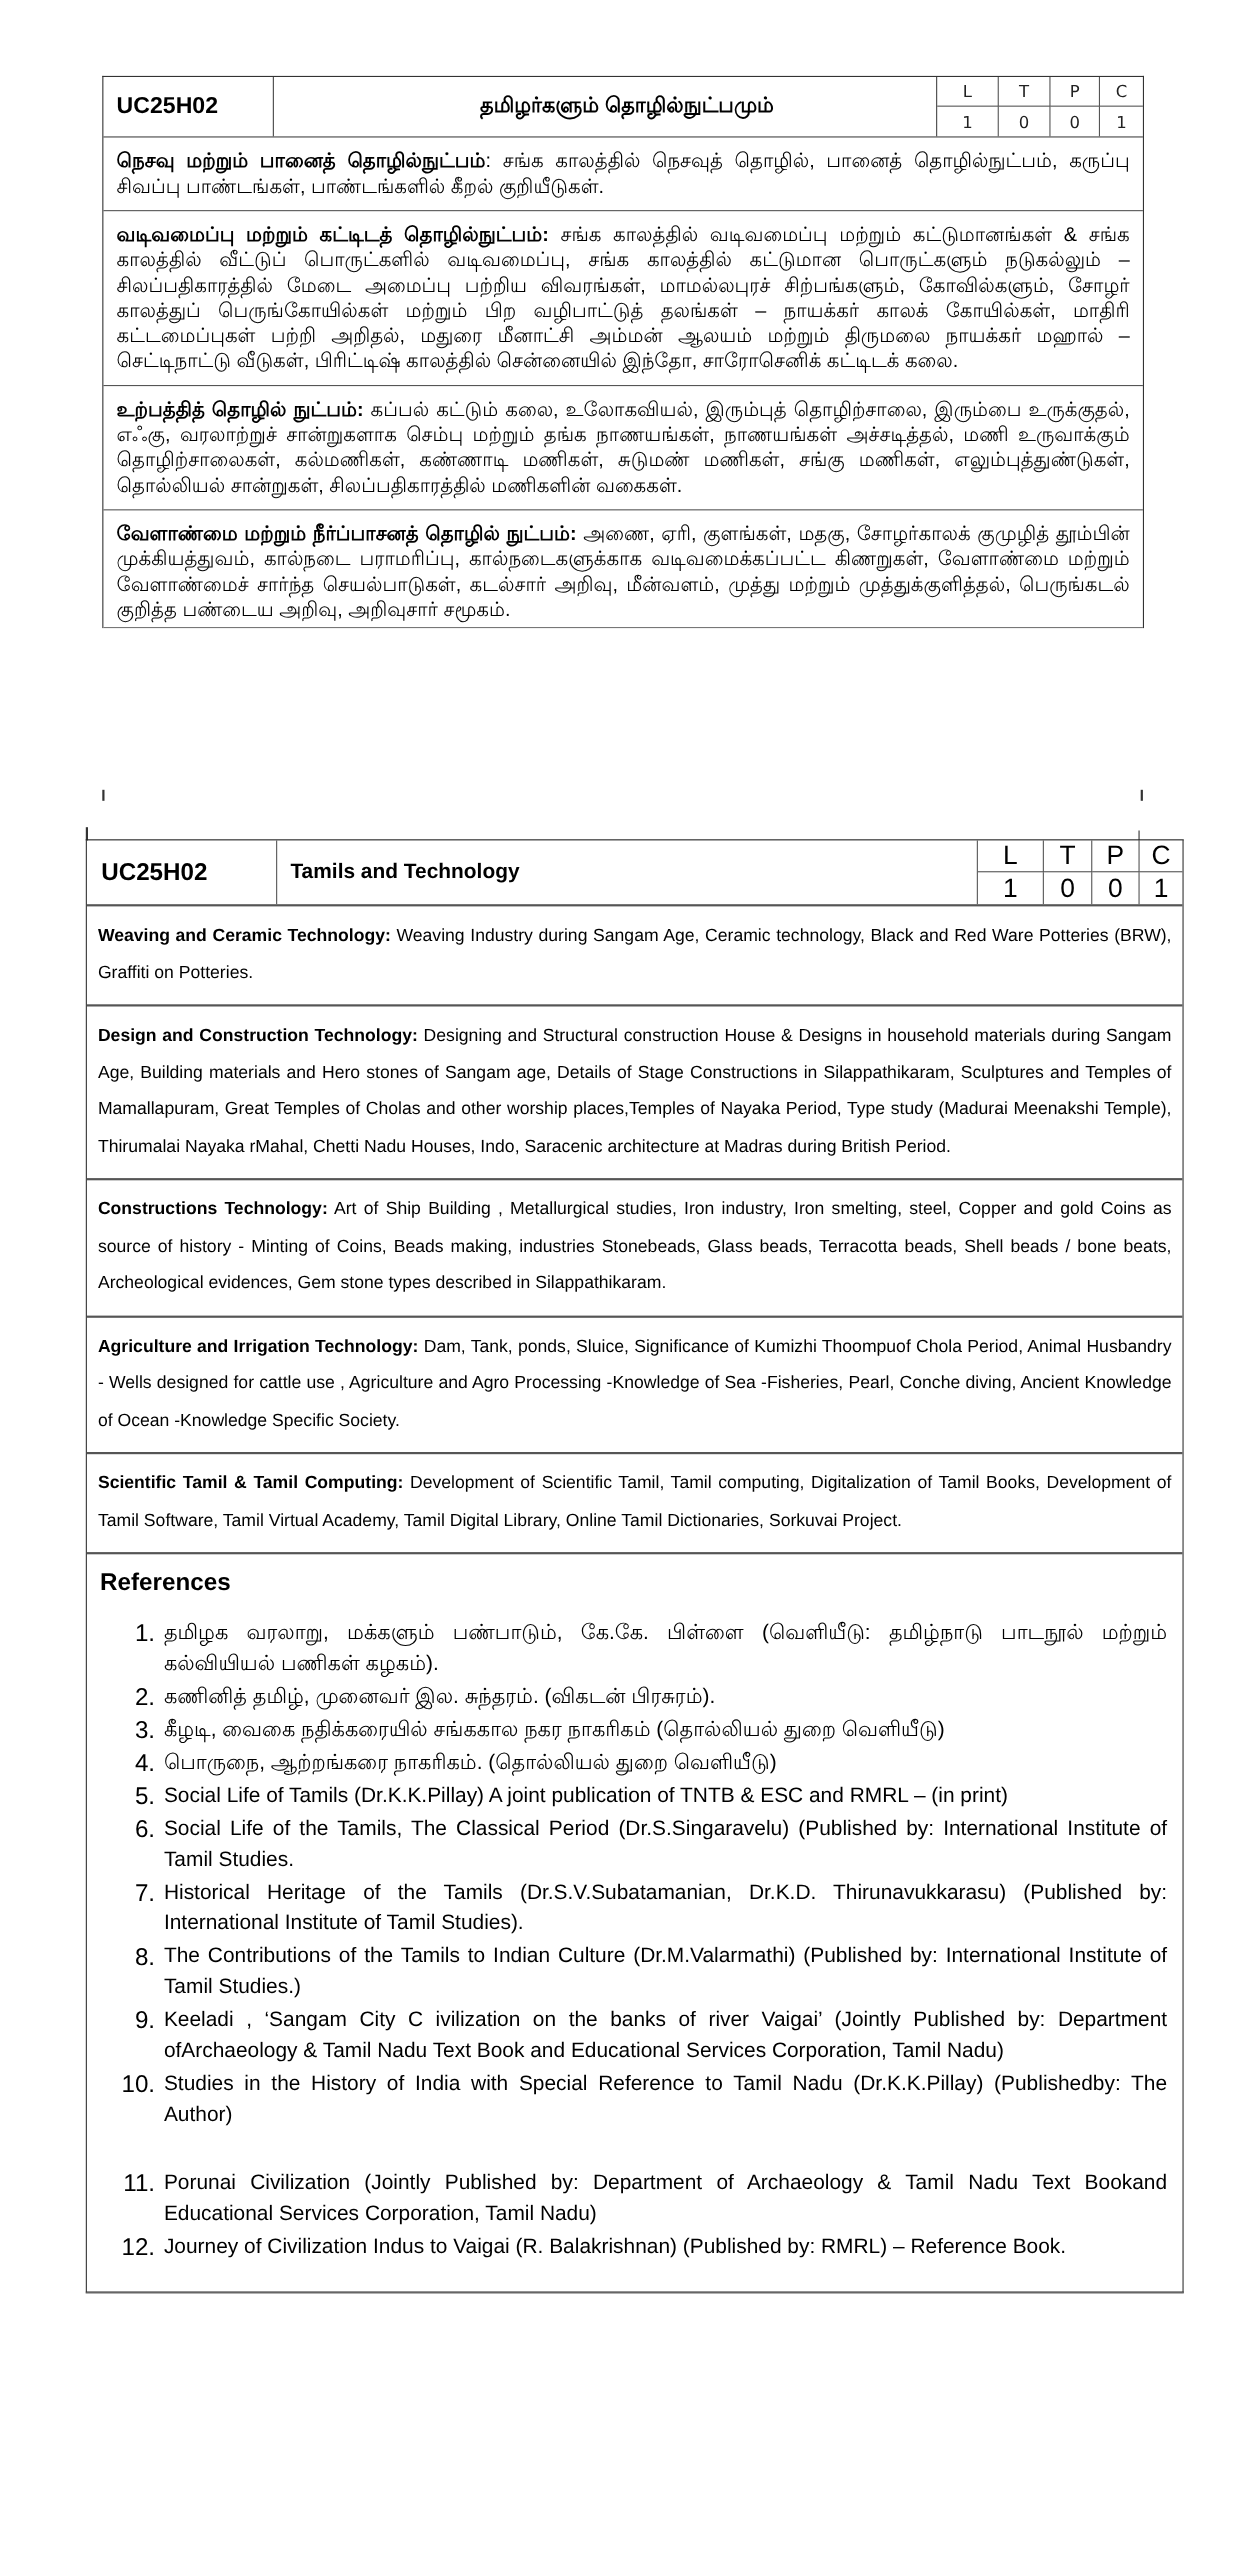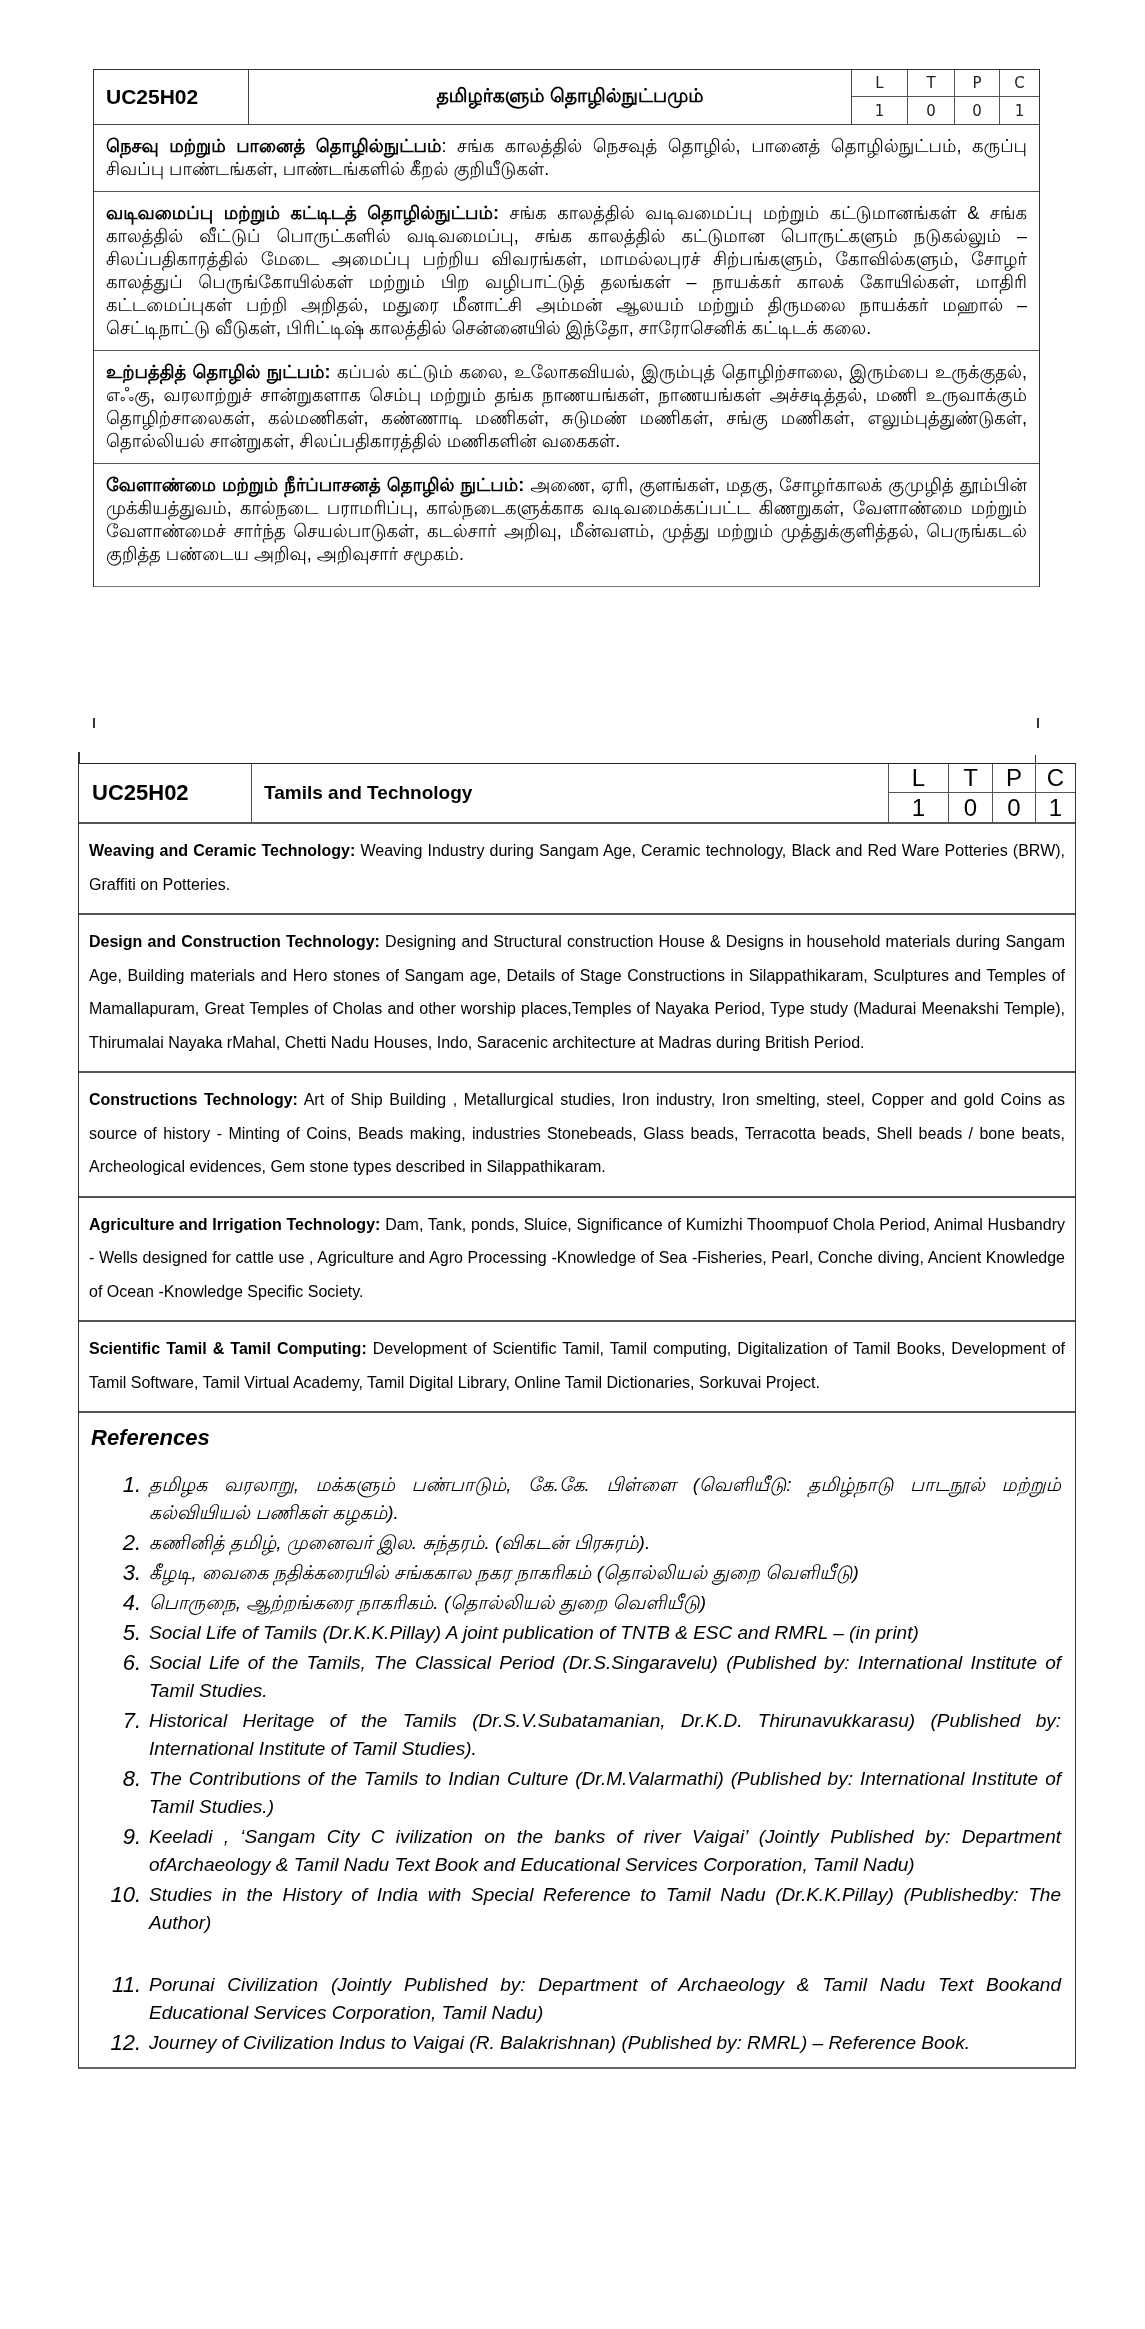--- a/index.html
+++ b/index.html
@@ -17,21 +17,21 @@
   .ltpc { display: grid; grid-template-columns: 56px 47px 45px 39px; grid-template-rows: 1fr 1fr; }
   .ltpc span { display: flex; align-items: center; justify-content: center;
                font-family: "DejaVu Sans", sans-serif; font-size: 15px; color: #222;
                border-right: 1px solid #555; border-bottom: 1px solid #555; }
   .ltpc span:nth-child(4n) { border-right: none; }
   .ltpc span:nth-child(n+5) { border-bottom: none; }
 
   .tbl-ta .sec { border-bottom: 1.5px solid #555; padding: 10px 12px 10px 12px;
                  font-size: 18px; line-height: 23px; text-align: justify; }
   .tbl-ta .sec b { font-weight: bold; }
-  .tbl-ta .sec.last { border-bottom: 1.5px solid #777; padding-bottom: 20px; }
+  .tbl-ta .sec.last { border-bottom: 1.5px solid #777; padding-bottom: 4px; }
 
   .tick1 { position: absolute; left: 93px; top: 718px; width: 1.5px; height: 10px; background: #333; }
   .tick2 { position: absolute; left: 1037px; top: 718px; width: 1.5px; height: 10px; background: #333; }
   .tick3 { position: absolute; left: 1035px; top: 755px; width: 1px; height: 9px; background: #333; }
   .tick4 { position: absolute; left: 78px; top: 752px; width: 1.5px; height: 12px; background: #333; }
 
   
   .tbl-en { position: absolute; left: 78px; top: 763px; width: 996px;
             border-left: 1.5px solid #333; border-right: 1.5px solid #333; border-top: 1.5px solid #222;
             border-bottom: 2px solid #666; }
@@ -40,21 +40,21 @@
                   padding-left: 13px; font-weight: bold; font-size: 22px; box-sizing: border-box; }
   .tbl-en .title { flex: 1; display: flex; align-items: center; padding-left: 12px;
                    font-weight: bold; font-size: 19px; border-right: 1.5px solid #555; }
   .tbl-en .ltpc { grid-template-columns: 60px 44px 43px 39px; }
   .tbl-en .ltpc span { font-family: "Liberation Sans", sans-serif; font-size: 24px; color: #000; }
 
   .tbl-en .sec { border-bottom: 2px solid #555; padding: 10px 10px 12px 10px;
                  font-size: 16px; line-height: 33.5px; text-align: justify; }
   .tbl-en .sec b { font-weight: bold; }
 
-  .refs { padding: 12px 12px 10px 12px; font-style: italic; }
+  .refs { padding: 12px 12px 26px 12px; }
   .refs h3 { margin: 0 0 20px 0; font-size: 22px; font-weight: bold; }
   .refs ol { margin: 0; padding: 0; list-style: none; }
   .refs li { display: flex; font-size: 19px; line-height: 28px; text-align: justify; }
   .refs li .num { width: 50px; flex: none; text-align: right; padding-right: 8px; font-size: 22px; }
   .refs li .txt { flex: 1; padding-right: 2px; }
   .refs li.gap { margin-top: 34px; }
   .refs li.sp { margin-top: 2px; }
 </style>
 </head>
 <body>

